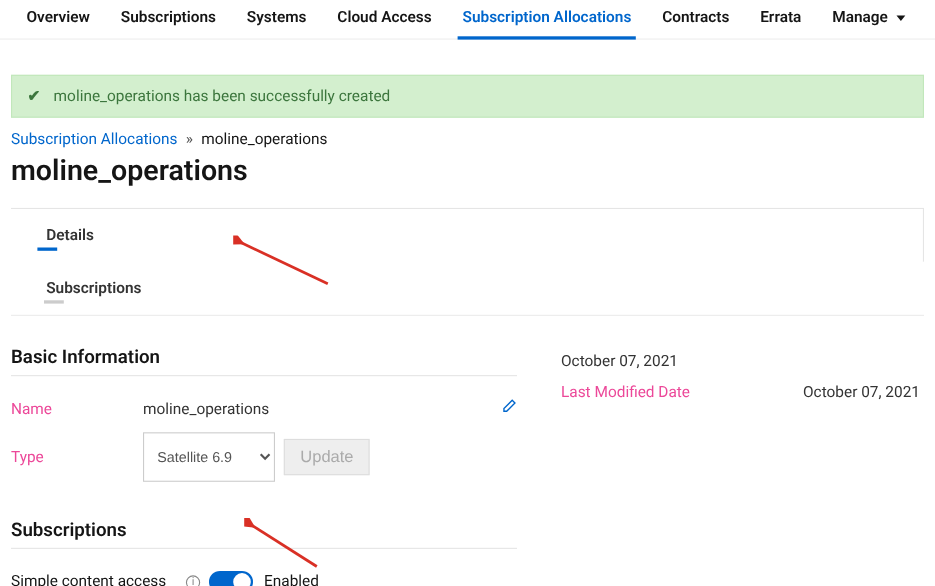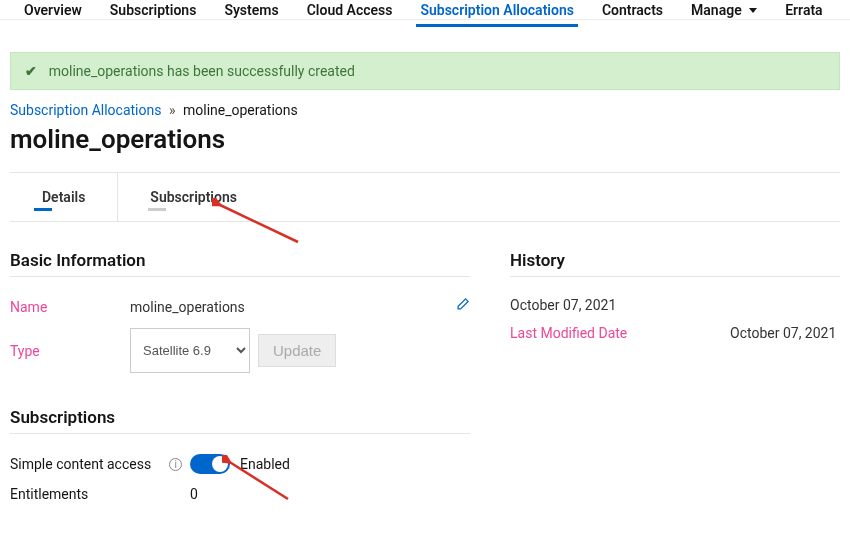--- a/index.html
+++ b/index.html
@@ -6,24 +6,23 @@
   body {
     margin: 0;
     font-family: -apple-system, BlinkMacSystemFont, "Segoe UI", Roboto, "Helvetica Neue", Arial, sans-serif;
     font-size: 14px;
     color: #151515;
     background: #fff;
     width: 850px;
   }
   .topnav {
     display: flex;
-    align-items: center;
     padding: 0 10px;
     border-bottom: 1px solid #ededed;
-    height: 20px;
+    height: 36px;
   }
   .topnav .nav-item {
     padding: 8px 14px;
     font-weight: 600;
     color: #151515;
     cursor: pointer;
     position: relative;
     white-space: nowrap;
   }
   .topnav .nav-item.active {
@@ -197,42 +196,42 @@
 </head>
 <body>
 
 <div class="topnav">
   <div class="nav-item">Overview</div>
   <div class="nav-item">Subscriptions</div>
   <div class="nav-item">Systems</div>
   <div class="nav-item">Cloud Access</div>
   <div class="nav-item active">Subscription Allocations</div>
   <div class="nav-item">Contracts</div>
+  <div class="nav-item">Errata</div>
   <div class="nav-item">
     <span>Manage</span>
     <span class="caret-down"></span>
   </div>
-  <div class="nav-item">Errata</div>
 </div>
 
 <div class="page" style="position:relative;">
   <div class="alert-success">
     <span class="check-icon">✔</span>
     <span>moline_operations has been successfully created</span>
   </div>
 
   <div class="breadcrumb">
     <a>Subscription Allocations</a>
     <span class="sep">»</span>
     <span>moline_operations</span>
   </div>
 
   <h1 class="page-title">moline_operations</h1>
 
-  <div class="tabs" style="position:relative;">
+  <div class="tabs" style="position:relative;flex-direction:column;">
     <div class="tab active">Details</div>
     <div class="tab inactive">Subscriptions</div>
   </div>
 
   <div class="columns">
     <div class="col-left">
       <h2 class="section-title">Basic Information</h2>
 
       <div class="kv-row">
         <div class="k">Name</div>
@@ -272,21 +271,20 @@
 
       <div class="sca-row">
         <div class="k">
             <span>Entitlements</span>
           </div>
         <span>0</span>
       </div>
     </div>
 
     <div class="col-right">
-      <h2 class="section-title">History</h2>
       <div class="kv-row">
         <div class="v">
             <span>October 07, 2021</span>
           </div>
       </div>
       <div class="kv-row">
         <div class="k">Last Modified Date</div>
         <div class="v">
             <span>October 07, 2021</span>
           </div>

